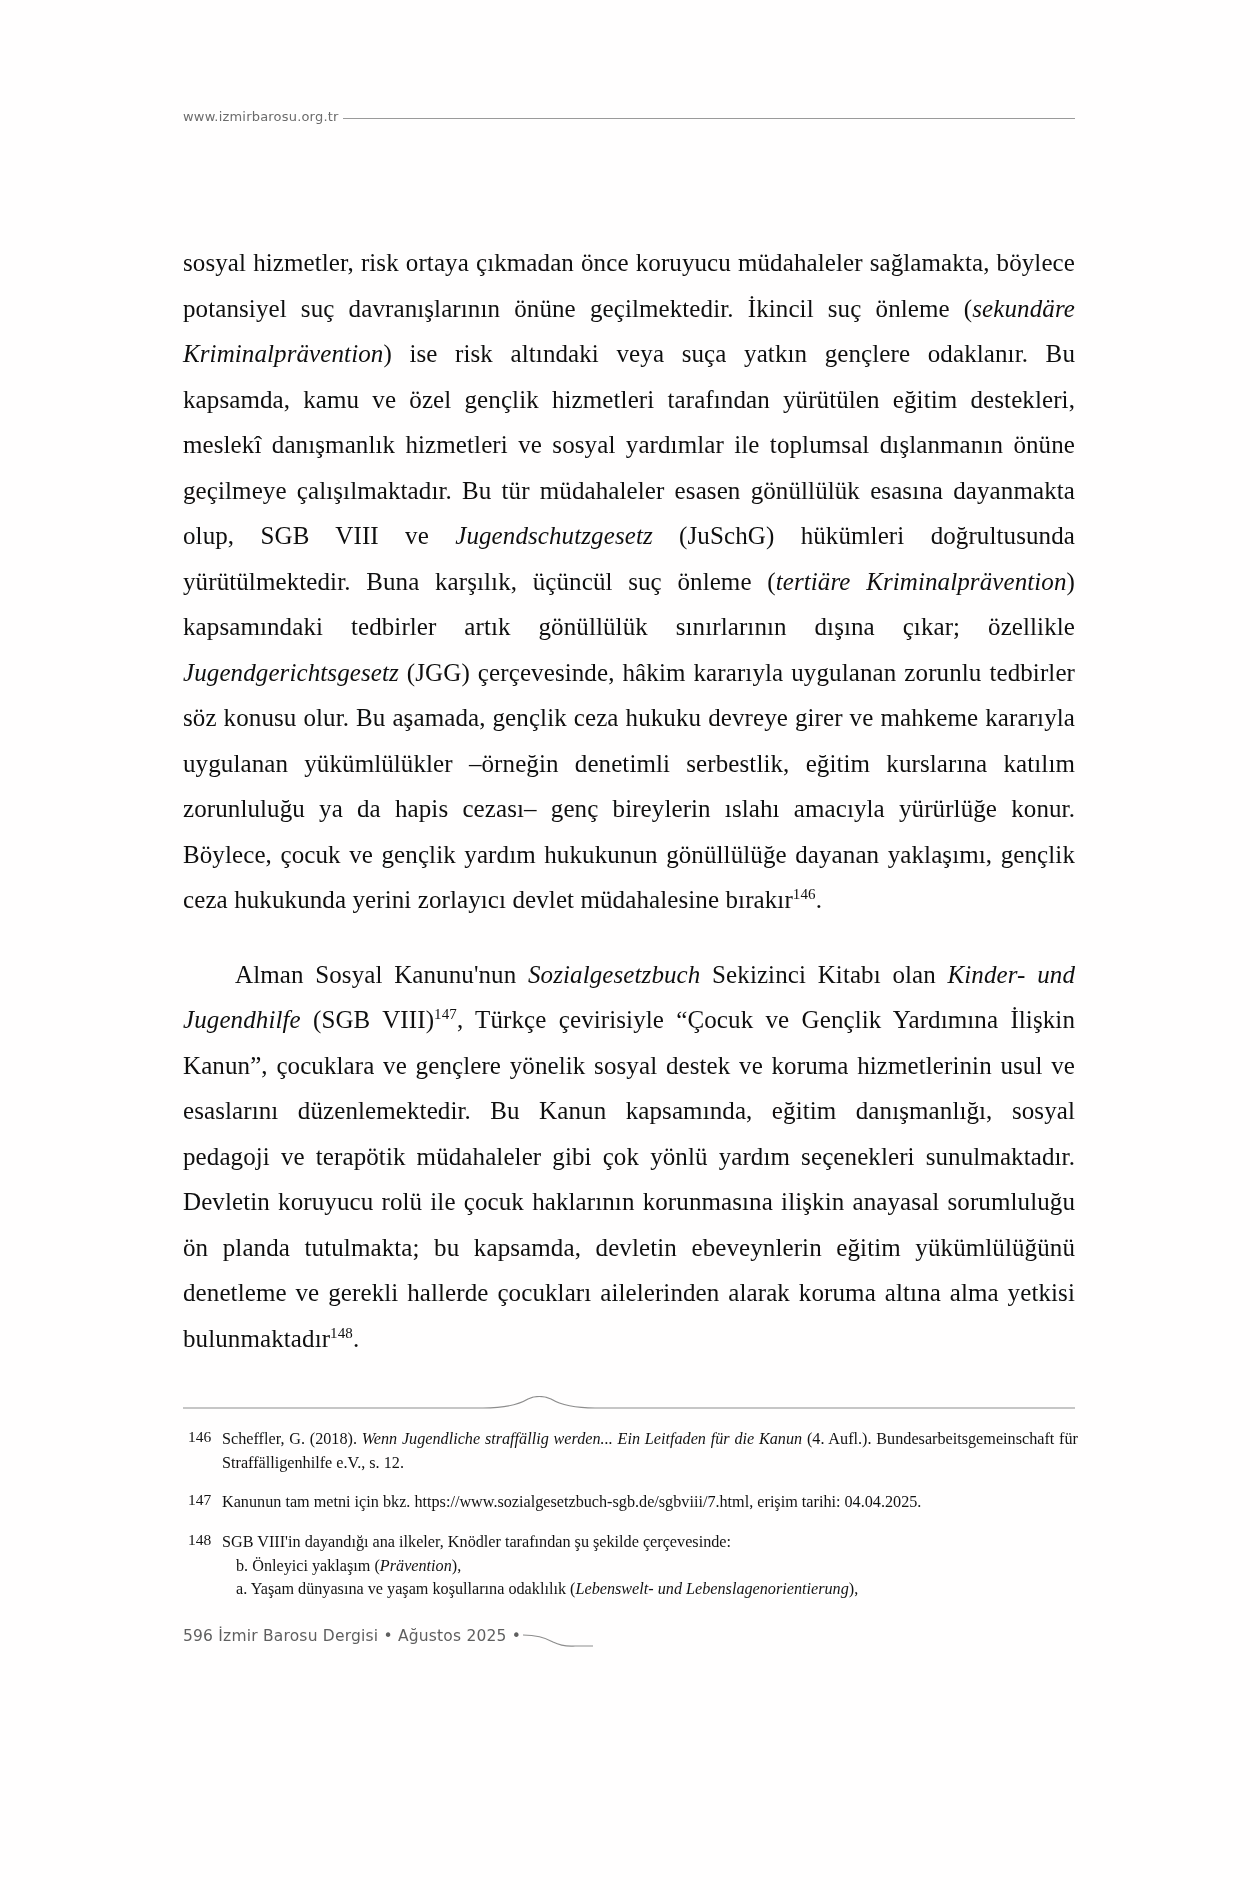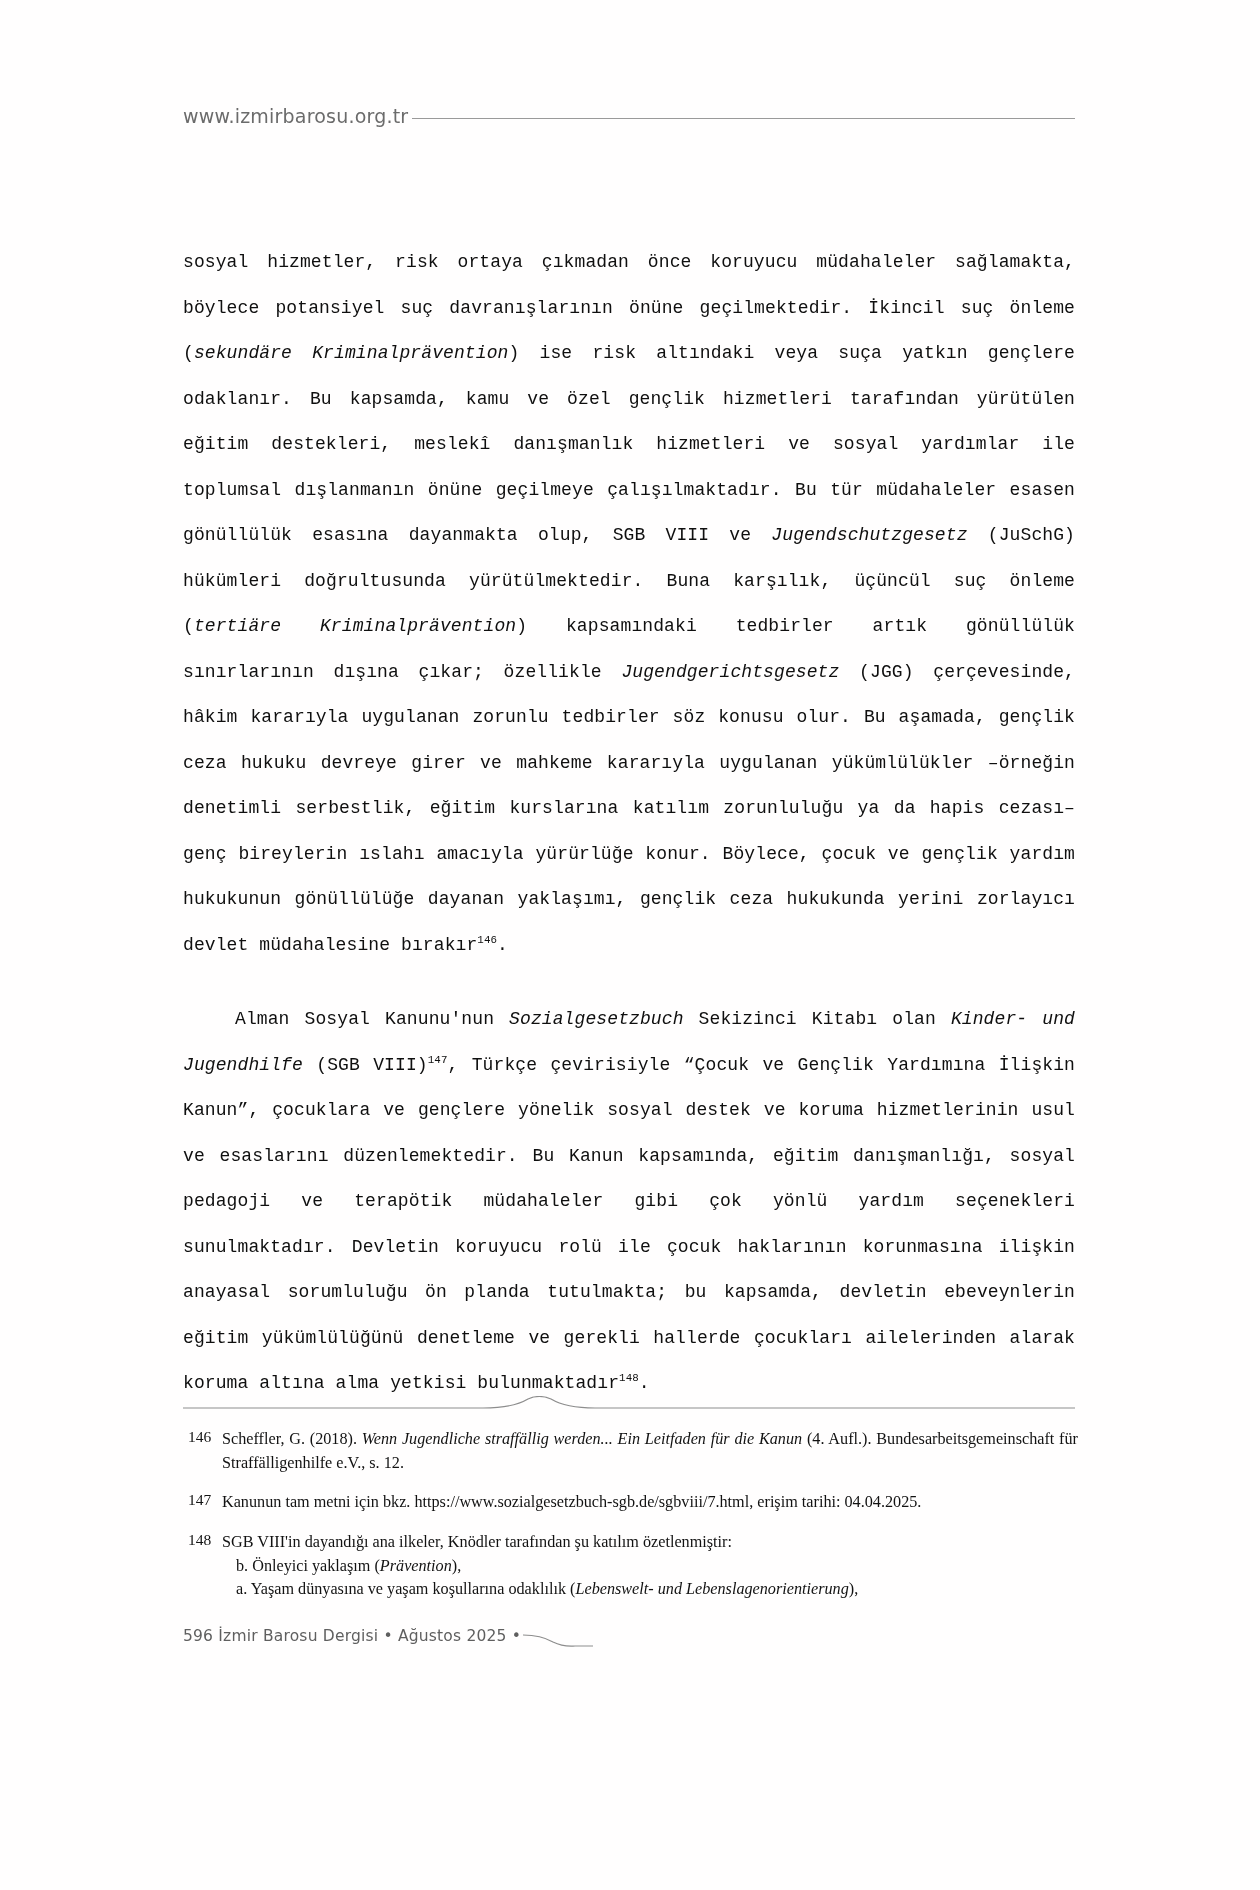--- a/index.html
+++ b/index.html
@@ -29,21 +29,21 @@
     position: absolute;
     left: 183px;
     top: 105px;
     width: 892px;
     height: 22px;
     display: flex;
     align-items: center;
   }
   .header .url {
     font-family: "DejaVu Sans", sans-serif;
-    font-size: 19px;
+    font-size: 13px;
     letter-spacing: 0.2px;
     color: #6b6b6b;
     white-space: nowrap;
     padding-right: 4px;
   }
   .header .rule {
     flex: 1;
     height: 1px;
     background: #9a9a9a;
     margin-top: 4px;
@@ -51,26 +51,26 @@
 
   
   .content {
     position: absolute;
     left: 183px;
     top: 240px;
     width: 892px;
   }
   p.body {
     margin: 0 0 0 0;
-    font-size: 18px;
+    font-size: 25px;
     line-height: 45.5px;
     text-align: justify;
     text-justify: inter-word;
     hyphens: manual;
-    font-family: Liberation Mono, monospace;
+    font-family: Liberation Serif, serif;
     color: #0f0f0f;
     letter-spacing: 0.1px;
   }
   p.body.indent {
     text-indent: 52px;
     margin-top: 29px;
   }
   .it { font-style: italic; }
   sup {
     font-size: 0.60em;
@@ -172,21 +172,21 @@
       <p><span>Scheffler, G. (2018). </span><span class="it">Wenn Jugendliche straffällig werden... Ein Leitfaden für die Kanun</span><span> (4. Aufl.). Bundesarbeitsgemeinschaft für Straffälligenhilfe e.V., s. 12.</span></p>
     </div>
 
     <div class="fn spread">
       <span class="num">147</span>
       <p>Kanunun tam metni için bkz. https://www.sozialgesetzbuch-sgb.de/sgbviii/7.html, erişim tarihi: 04.04.2025.</p>
     </div>
 
     <div class="fn">
       <span class="num">148</span>
-      <p><span>SGB VIII'in dayandığı ana ilkeler, Knödler tarafından şu katılım özetlenmiştir:</span>
+      <p><span>SGB VIII'in dayandığı ana ilkeler, Knödler tarafından şu şekilde çerçevesinde:</span>
         <span class="sub"><span>b. Önleyici yaklaşım (</span><span class="it">Prävention</span><span>),</span></span>
         <span class="sub"><span>a. Yaşam dünyasına ve yaşam koşullarına odaklılık (</span><span class="it">Lebenswelt- und Lebenslagenorientierung</span><span>),</span></span>
       </p>
     </div>
 
   </div>
 
   <div class="footer">
     <span class="ftext">596 İzmir Barosu Dergisi • Ağustos 2025 •</span>
     <span class="fcurve">

